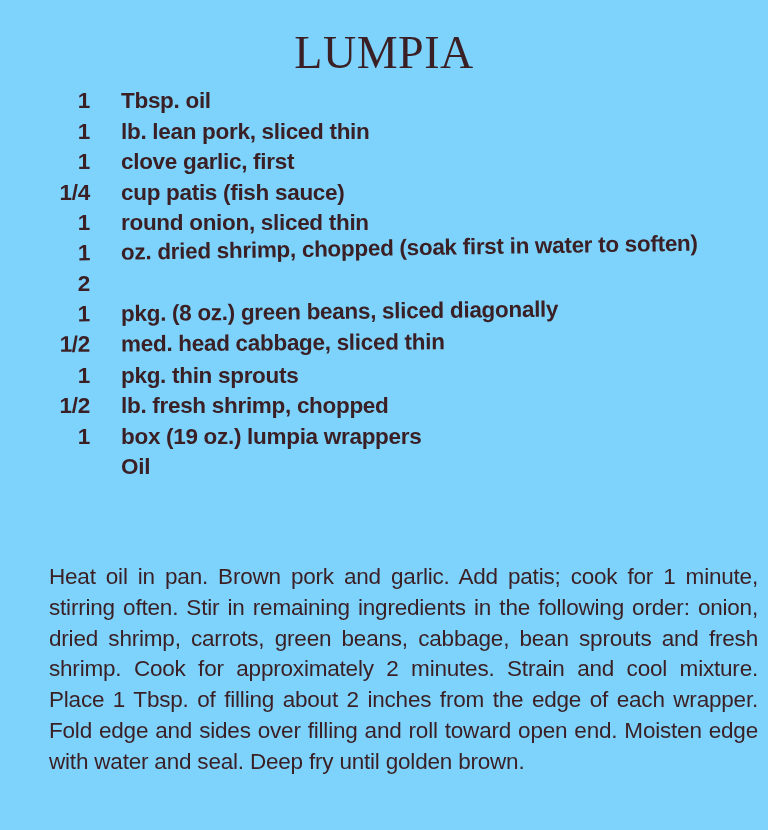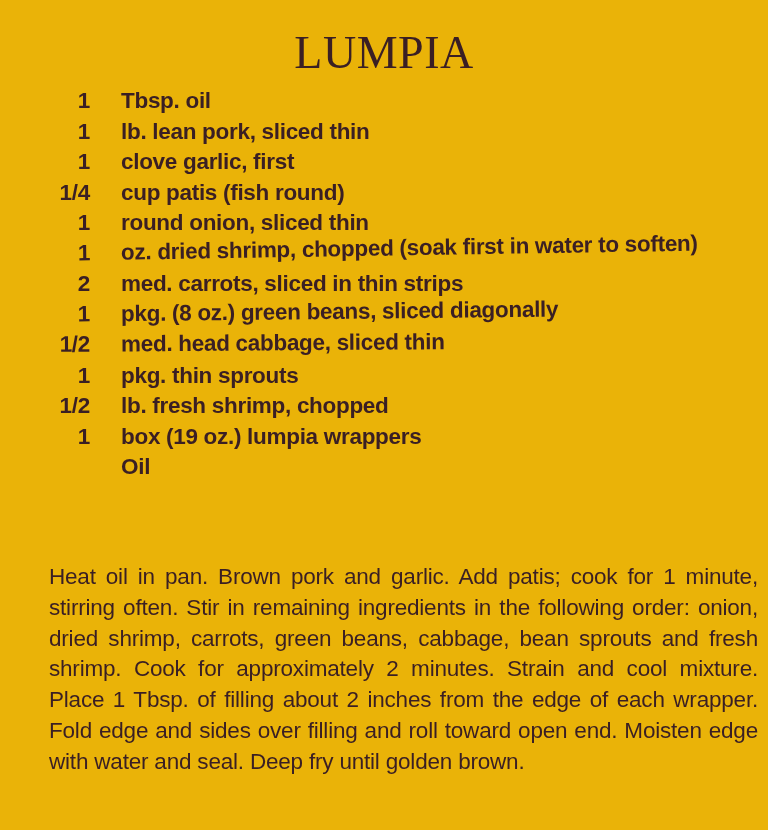--- a/index.html
+++ b/index.html
@@ -1,17 +1,17 @@
 <!DOCTYPE html>
 <html><head>
   <meta charset="utf-8">
   <style>
     html, body { margin: 0; padding: 0; background: #ffffff; }
     body { width: 768px; height: 830px; position: relative; overflow: hidden; color: #3a1f24; }
-    .page { position: absolute; left: 0; top: 0; width: 768px; height: 830px; background: #eab308; }
+    .page { position: absolute; left: 0; top: 0; width: 768px; height: 830px; background: #7dd3fc; }
     .title {
       position: absolute; left: 0; width: 768px; top: 26px; text-align: center;
       font-family: "Liberation Serif", "DejaVu Serif", serif; font-size: 46px; letter-spacing: 0.5px;
       color: #3a1f24; margin: 0; font-weight: normal;
     }
     .ingredients { position: absolute; left: 40px; top: 86px; width: 700px; margin: 0; padding: 0; list-style: none; }
     .ing-row { display: flex; align-items: flex-start; font-family: "Liberation Sans", "DejaVu Sans", sans-serif;
       font-weight: bold; font-size: 22.5px; line-height: 30.5px; color: #3a1f24; letter-spacing: -0.3px; }
     .qty { width: 50px; text-align: right; flex: 0 0 50px; }
     .item { margin-left: 31px; flex: 1; }
@@ -39,33 +39,32 @@
     <li class="ing-row">
       <span class="qty">1</span>
       <span class="item">lb. lean pork, sliced thin</span>
     </li>
     <li class="ing-row">
       <span class="qty">1</span>
       <span class="item">clove garlic, first</span>
     </li>
     <li class="ing-row">
       <span class="qty">1/4</span>
-      <span class="item">cup patis (fish round)</span>
+      <span class="item">cup patis (fish sauce)</span>
     </li>
     <li class="ing-row">
       <span class="qty">1</span>
       <span class="item">round onion, sliced thin</span>
     </li>
     <li class="ing-row wrap">
       <span class="qty">1</span>
       <span class="item">oz. dried shrimp, chopped (soak first in water to soften)</span>
     </li>
     <li class="ing-row">
       <span class="qty">2</span>
-      <span class="item">med. carrots, sliced in thin strips</span>
     </li>
     <li class="ing-row">
       <span class="qty">1</span>
       <span class="item">pkg. (8 oz.) green beans, sliced diagonally</span>
     </li>
     <li class="ing-row">
       <span class="qty">1/2</span>
       <span class="item">med. head cabbage, sliced thin</span>
     </li>
     <li class="ing-row">

